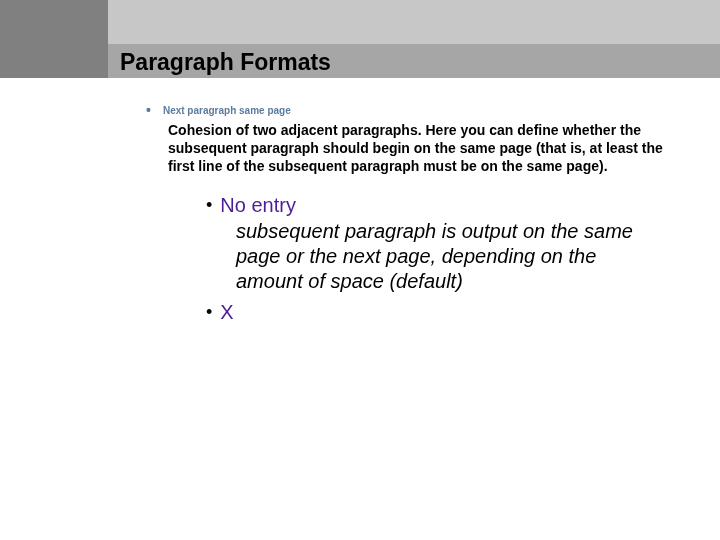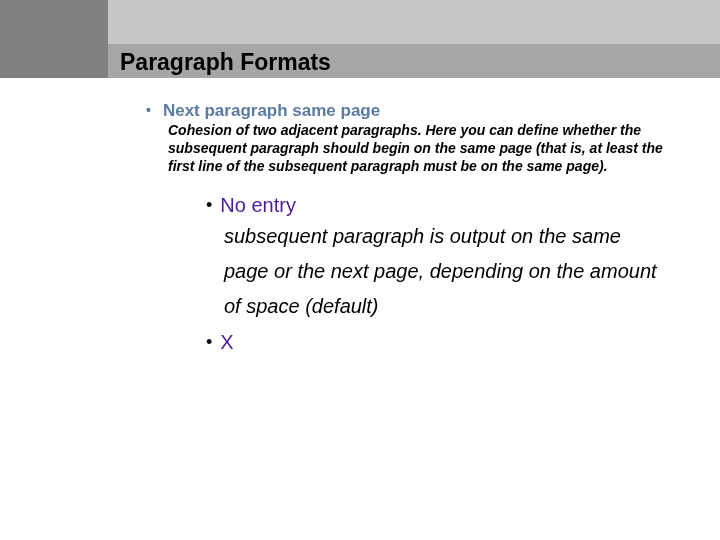--- a/index.html
+++ b/index.html
@@ -62,32 +62,31 @@
   .outer-bullet {
     color: #5b7ba1;
     font-size: 14px;
     font-weight: bold;
     padding-right: 12px;
     line-height: 17px;
     flex: 0 0 auto;
   }
   .level1-head {
     color: #5b7ba1;
-    font-size: 17px;
+    font-size: 10px;
     font-weight: bold;
     line-height: 17px;
   }
   .level1-body {
     color: #000000;
     font-size: 14px;
     font-weight: bold;
     line-height: 18px;
     margin-left: 22px;
     margin-top: 2px;
-    font-style: italic;
   }
   .inner-list {
     margin-left: 60px;
     margin-top: 18px;
   }
   .inner-item {
     margin-bottom: 6px;
   }
   .inner-bullet-row {
     display: flex;
@@ -102,22 +101,22 @@
   }
   .inner-head {
     color: #4c1d95;
     font-size: 20px;
     line-height: 24px;
   }
   .inner-body {
     color: #000000;
     font-size: 20px;
     font-style: italic;
-    line-height: 35px;
-    margin-left: 18px;
+    line-height: 25px;
+    margin-left: 30px;
     margin-top: 2px;
   }
 </style>
 </head>
 <body>
 
 <div class="slide">
   <div class="top-band"></div>
   <div class="left-block"></div>
   <div class="title-band"></div>

